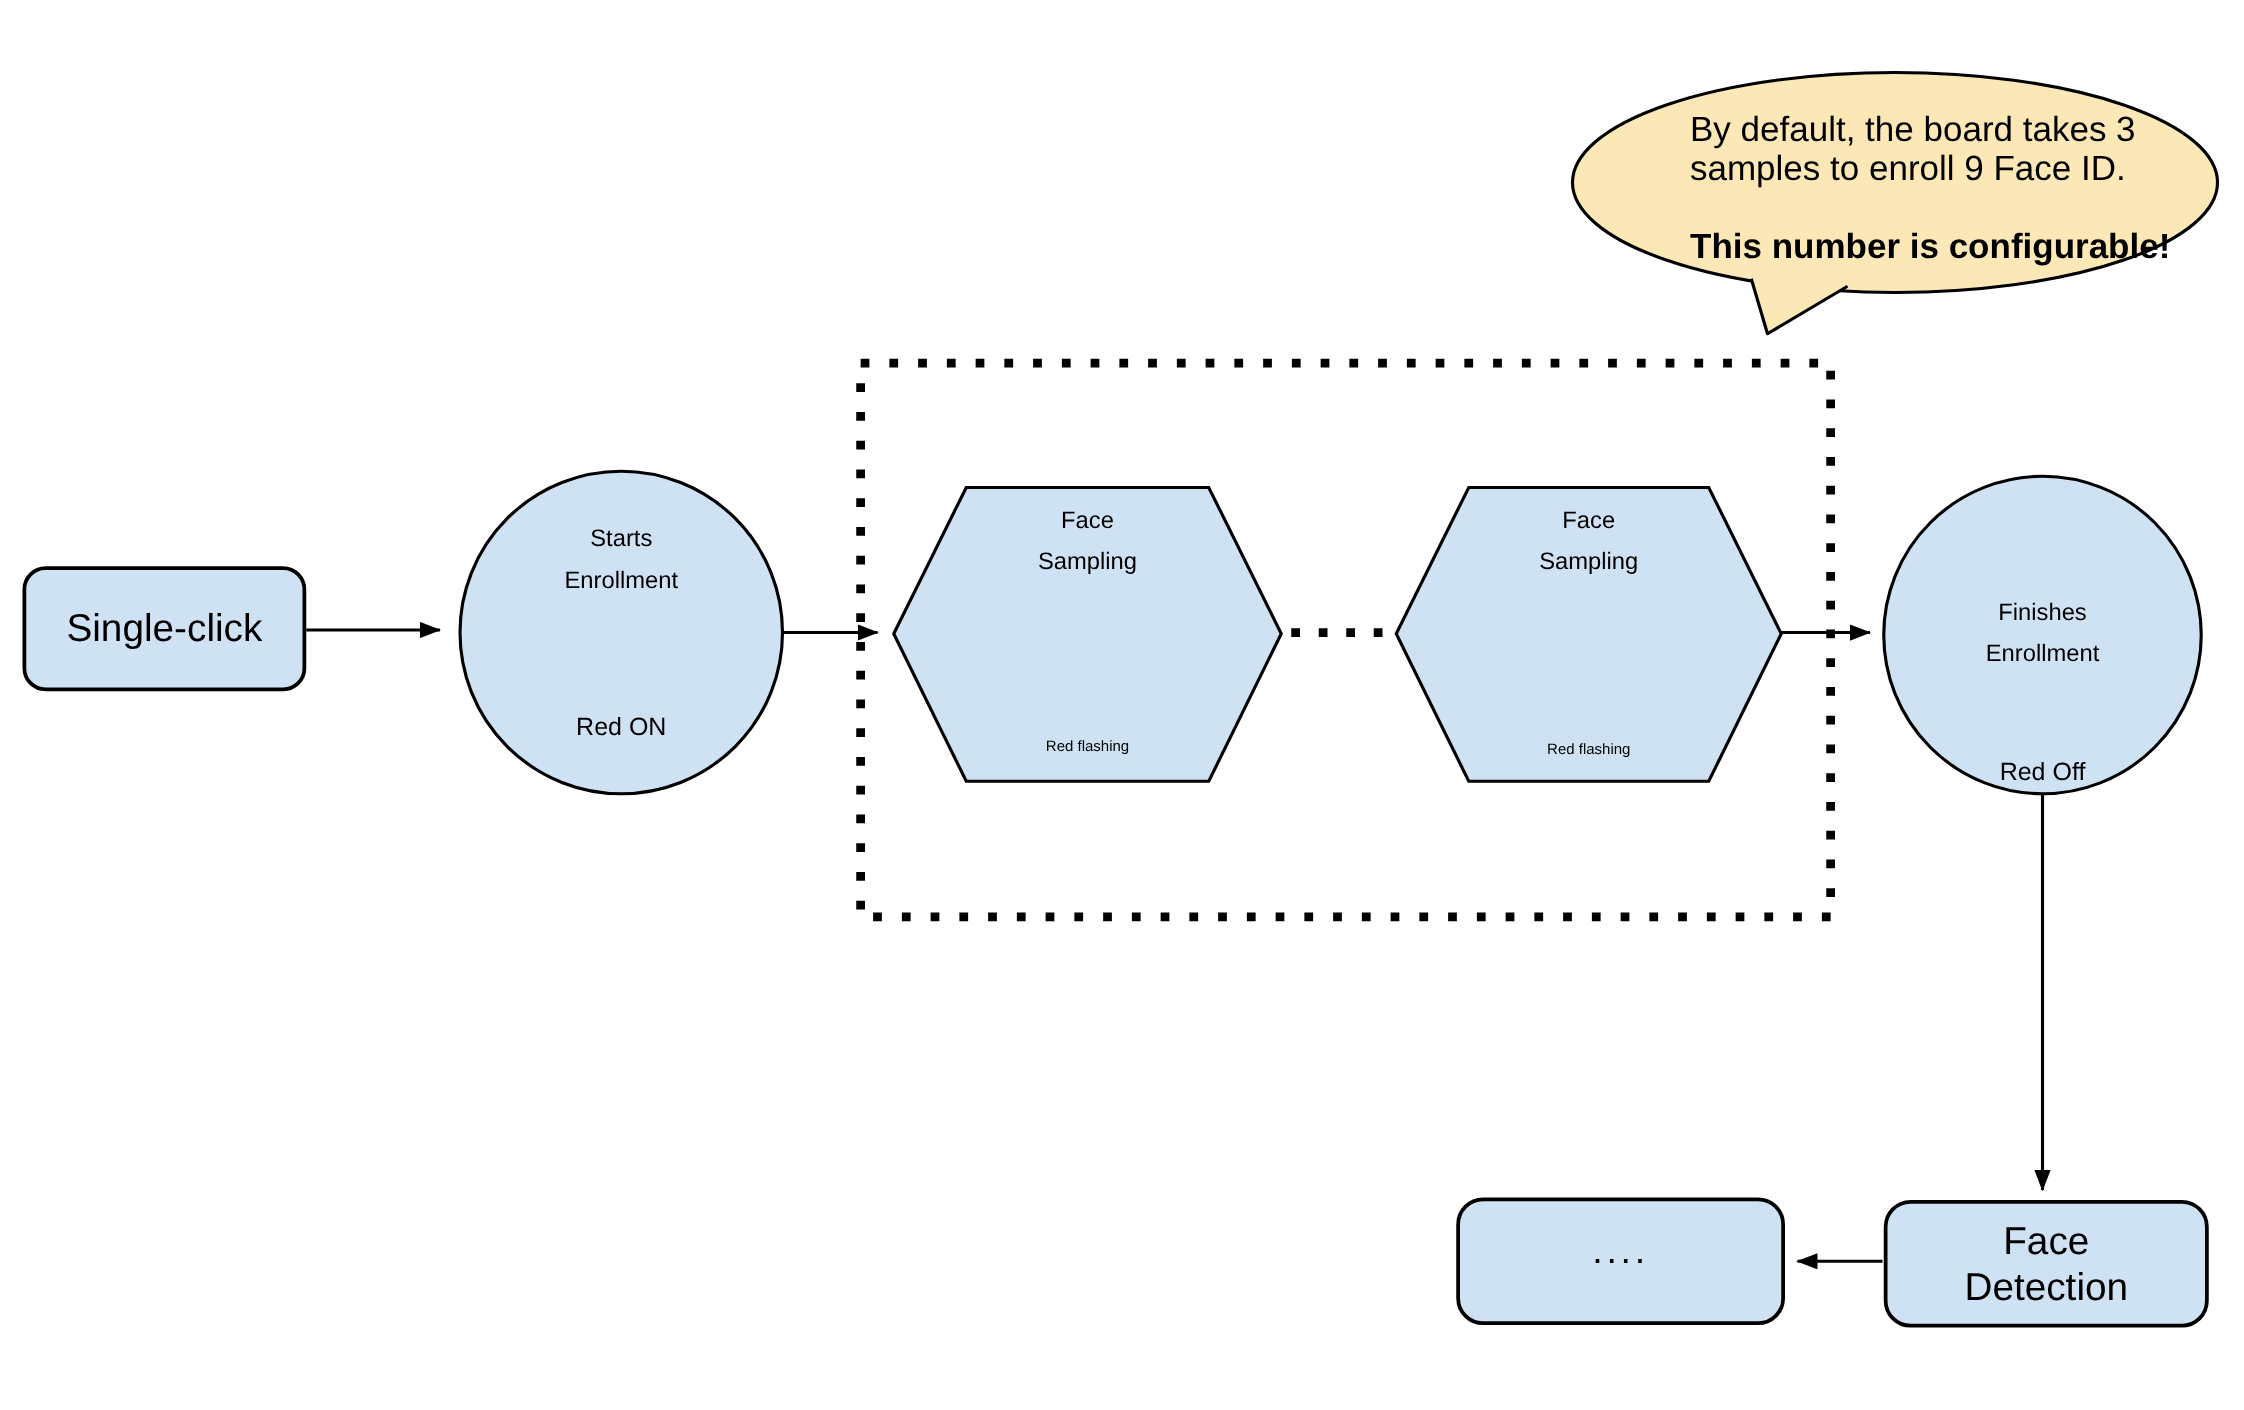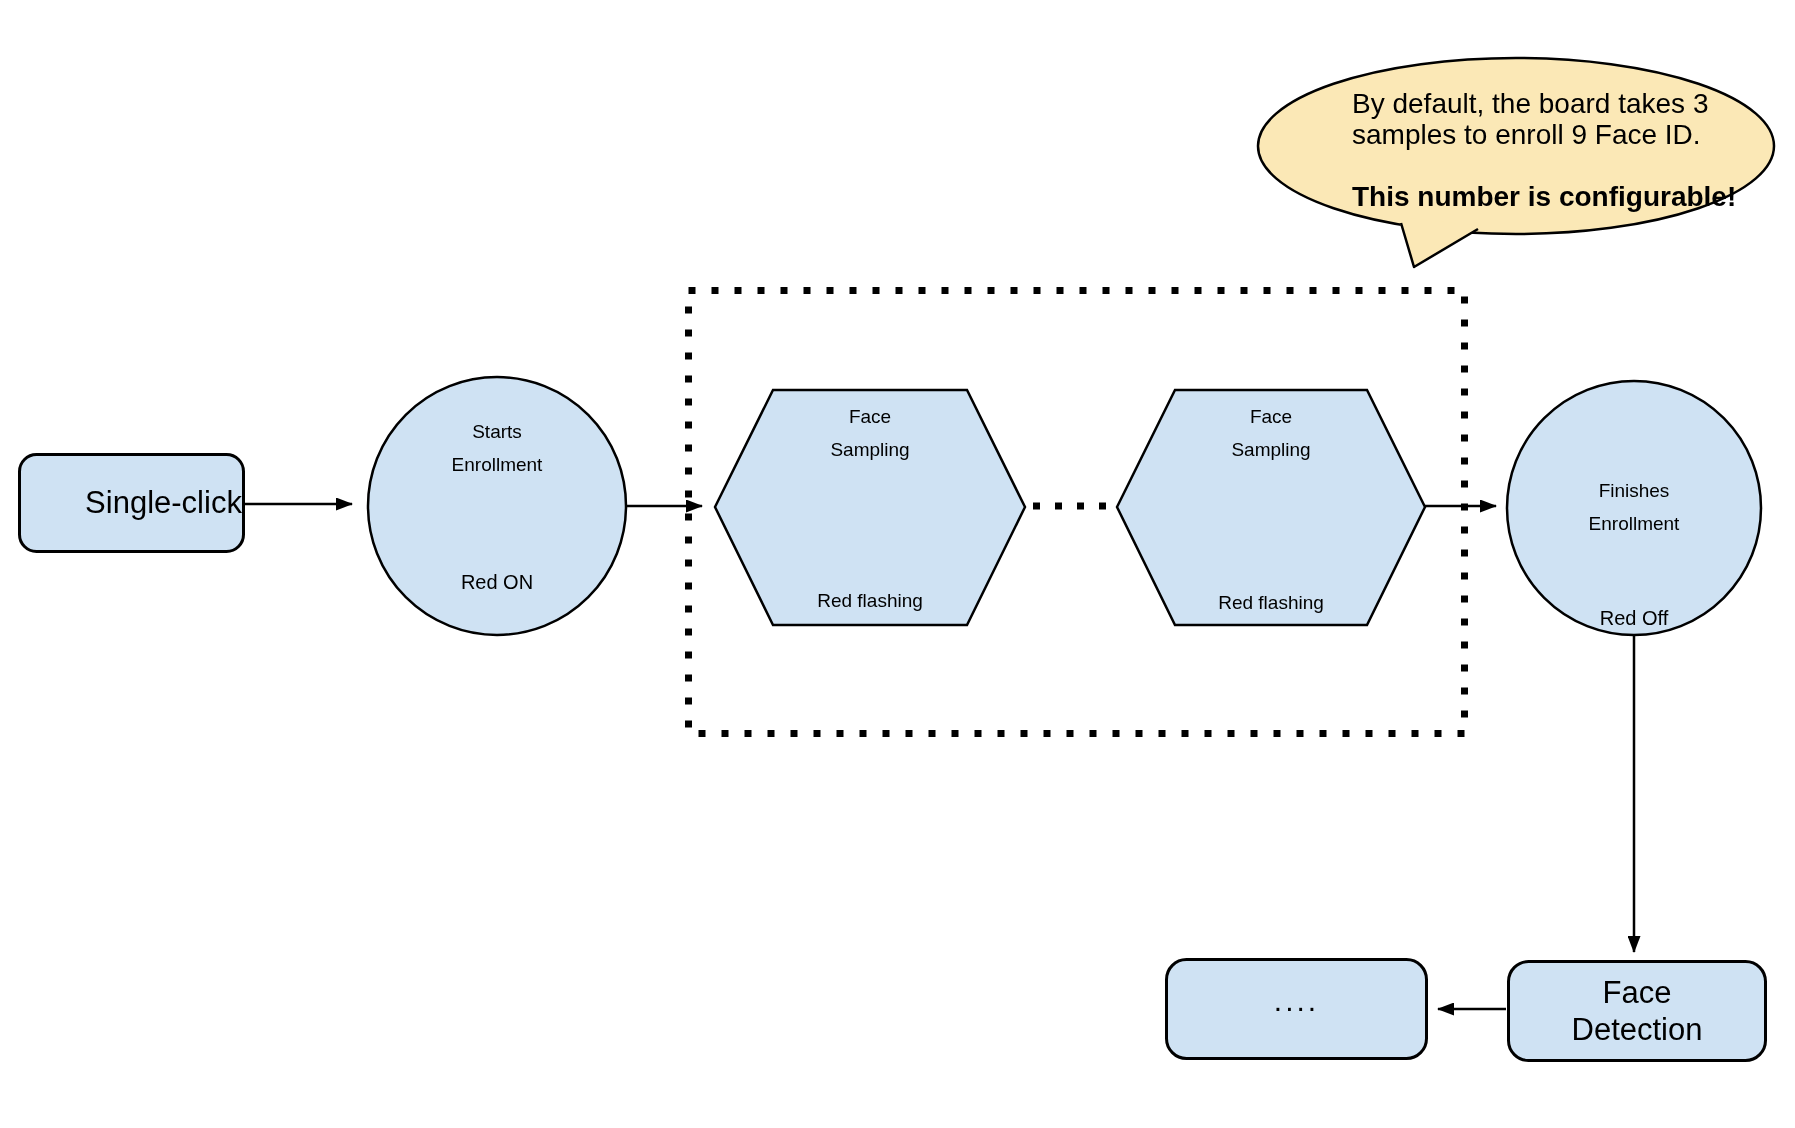--- a/index.html
+++ b/index.html
@@ -9,21 +9,21 @@
     background:#ffffff;
     font-family:"Liberation Sans", sans-serif;
     color:#000000;
     overflow:hidden;
   }
   #shapes{position:absolute;left:0;top:0;width:1795px;height:1128px;}
   .lbl{position:absolute;text-align:center;pointer-events:none;}
   .stack{position:absolute;left:0;width:100%;text-align:center;}
   .t-title{font-size:19px;line-height:33px;text-align:center;}
   .t-take{font-size:30px;}
-  .t-status{font-size:19px;}
+  .t-status{font-size:12px;}
   .t-status-big{font-size:20px;}
   .flexcenter{display:flex;align-items:center;justify-content:center;}
   .flexcol{display:flex;flex-direction:column;align-items:center;justify-content:center;}
   #lbl-single{font-size:31px;}
   #lbl-facedet{font-size:31px;line-height:37px;}
   #lbl-ellipsis{font-size:30px;letter-spacing:3px;}
   .callout-line{position:absolute;left:1352px;width:430px;height:31px;font-size:28px;line-height:31px;text-align:left;}
 </style>
 </head>
 <body>
@@ -54,21 +54,21 @@
 
     <rect x="19.5" y="454.5" width="224" height="97" rx="17" fill="#cfe2f3" stroke="#000000" stroke-width="3"></rect>
     <circle cx="497" cy="506" r="129" fill="#cfe2f3" stroke="#000000" stroke-width="2.5"></circle>
     <polygon points="715,507 773,390 967,390 1025,507 967,625 773,625" fill="#cfe2f3" stroke="#000000" stroke-width="2.5"></polygon>
     <polygon points="1117,507 1175,390 1367,390 1425,507 1367,625 1175,625" fill="#cfe2f3" stroke="#000000" stroke-width="2.5"></polygon>
     <circle cx="1634" cy="508" r="127" fill="#cfe2f3" stroke="#000000" stroke-width="2.5"></circle>
     <rect x="1166.5" y="959.5" width="260" height="99" rx="20" fill="#cfe2f3" stroke="#000000" stroke-width="3"></rect>
     <rect x="1508.5" y="961.5" width="257" height="99" rx="20" fill="#cfe2f3" stroke="#000000" stroke-width="3"></rect>
   </svg>
 
-  <div id="lbl-single" class="lbl flexcenter" style="left:18px;top:453px;width:227px;height:100px;padding-left:32px;">Single-click</div>
+  <div id="lbl-single" class="lbl flexcenter" style="left:18px;top:453px;width:227px;height:100px;">Single-click</div>
 
   <div class="lbl" style="left:368px;top:377px;width:258px;height:258px;">
     <div class="stack t-title" style="top:38px;">
       <div>Starts</div>
       <div>Enrollment</div>
     </div>
     <div class="stack t-status-big" style="top:194px;">Red ON</div>
   </div>
 
   <div class="lbl" style="left:715px;top:390px;width:310px;height:235px;">

